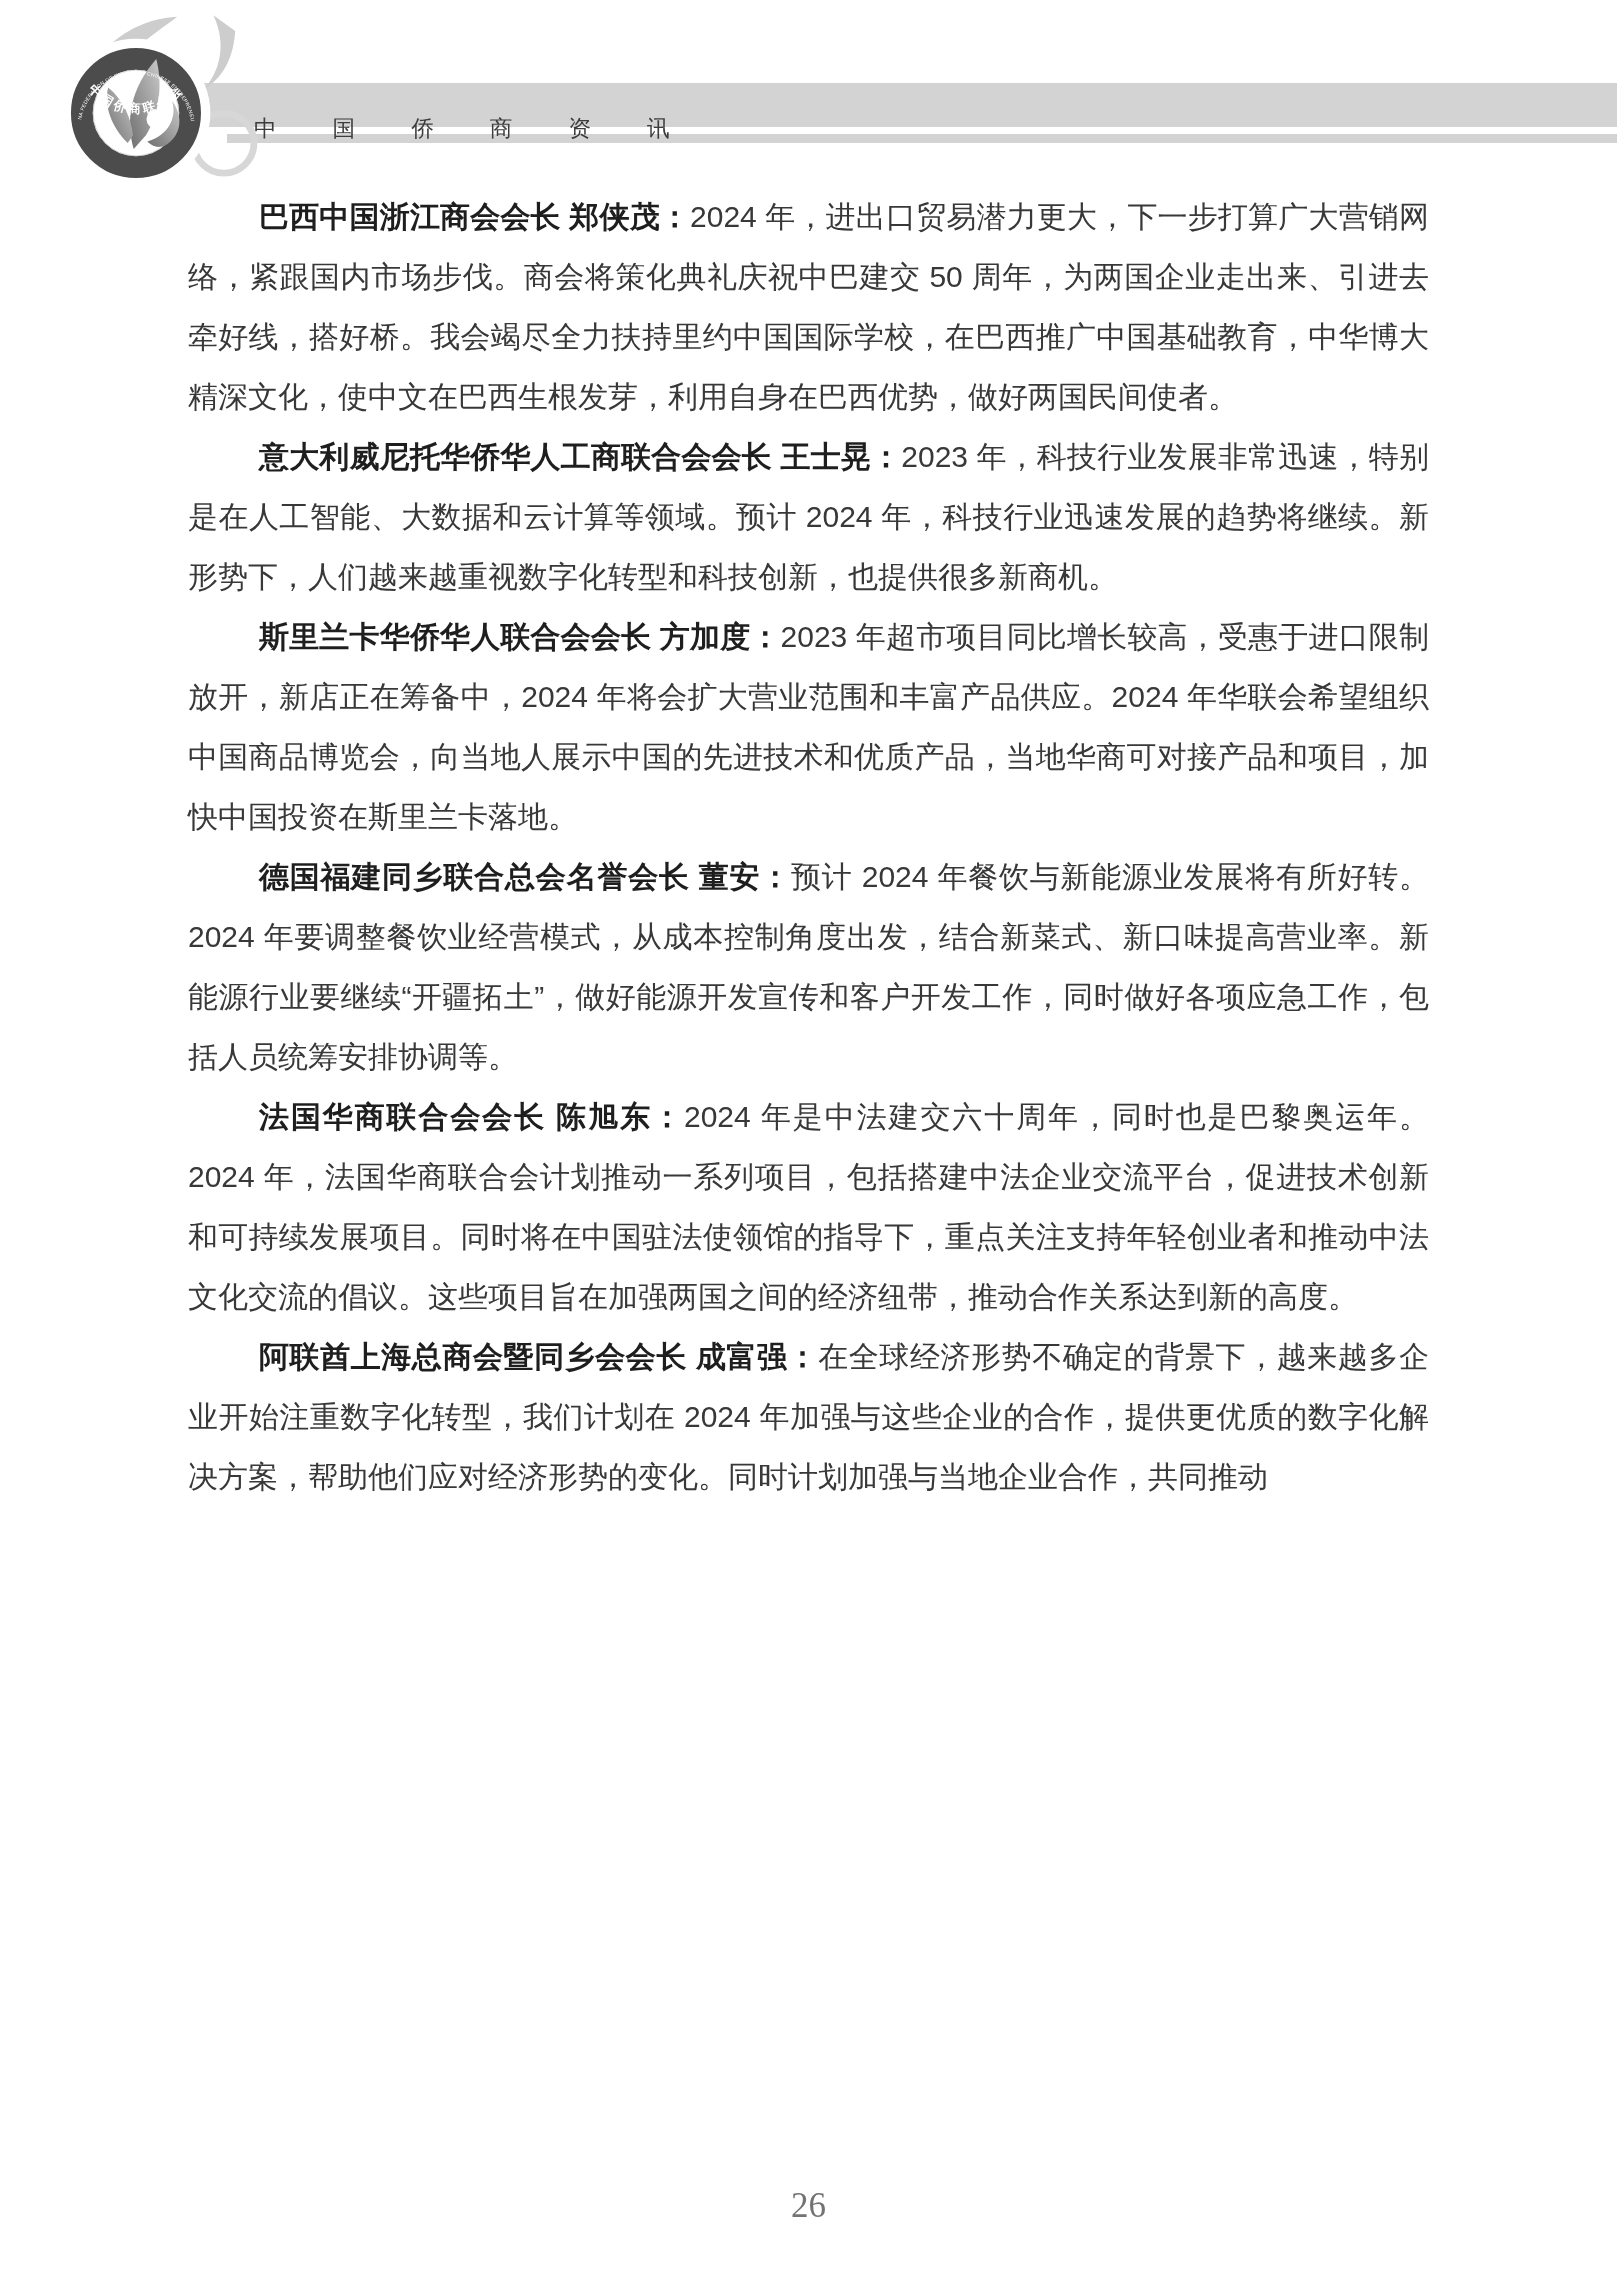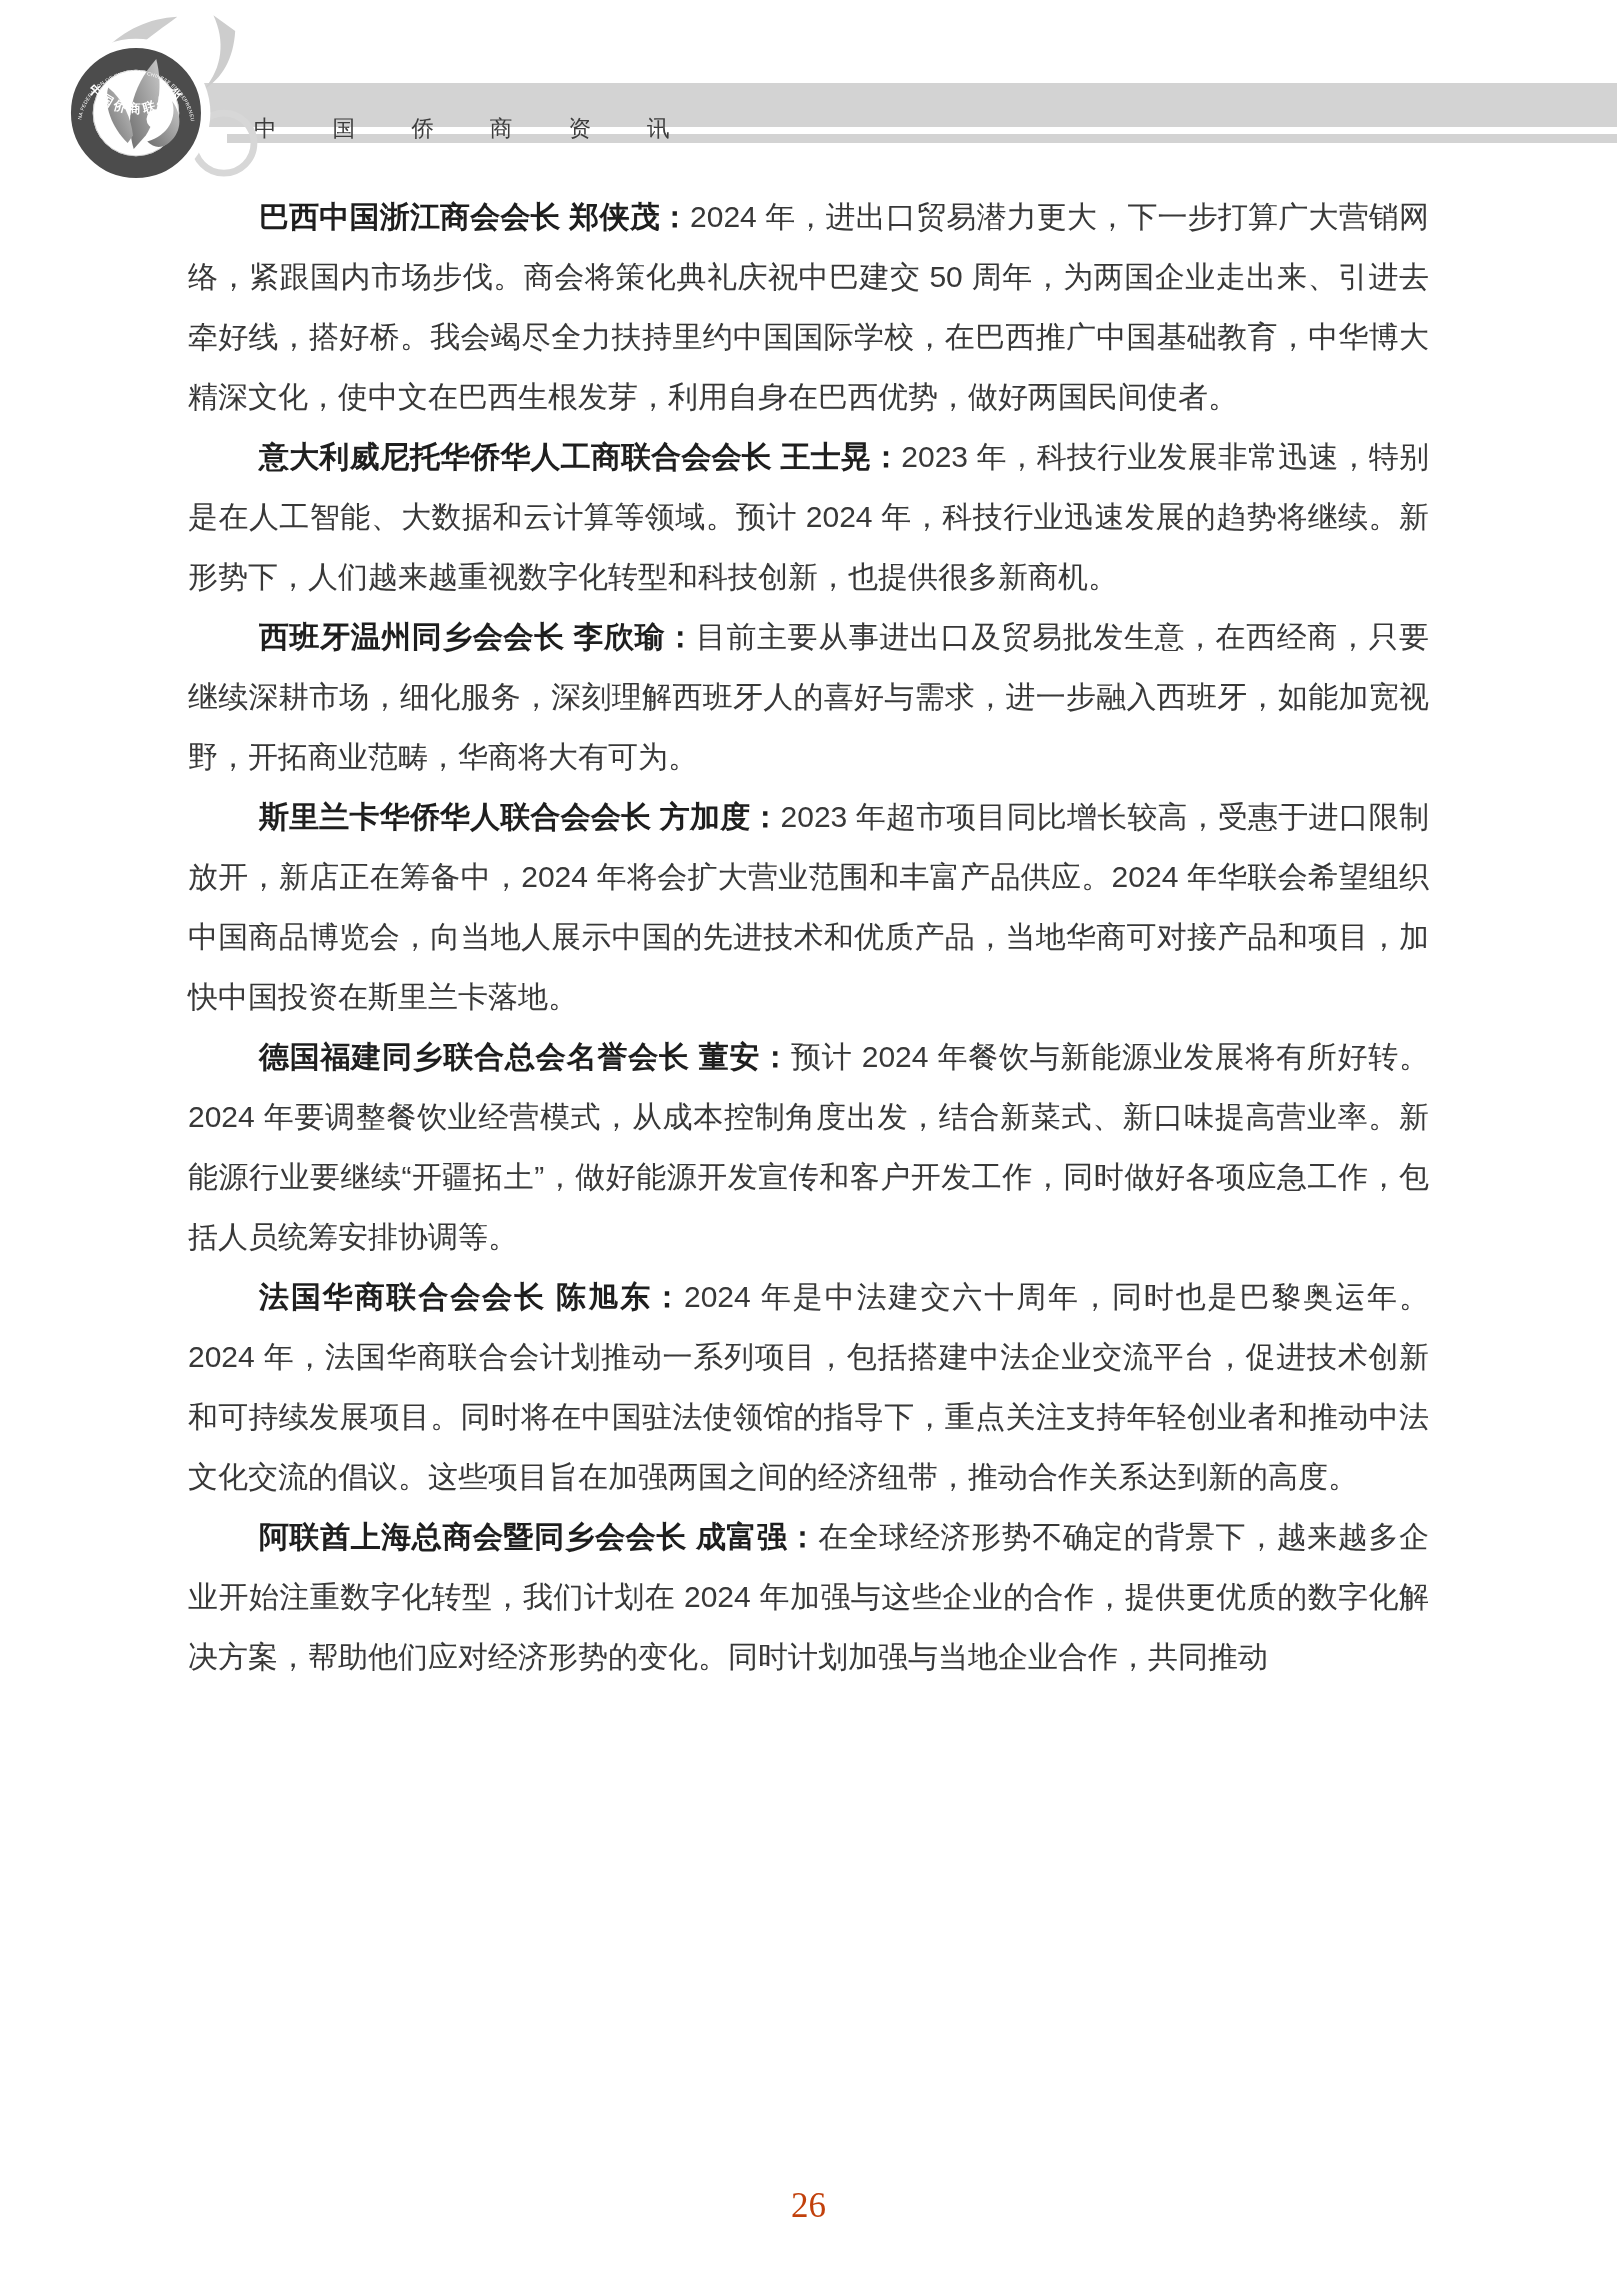--- a/index.html
+++ b/index.html
@@ -28,21 +28,21 @@
     font-size: 30px; line-height: 60px; color: #383838;
     text-align: justify;
   }
   #content p { margin: 0; padding: 0; text-indent: 71px; }
   #content .lead { font-weight: bold; color: #1e1e1e; }
   #content .colon { font-weight: bold; color: #1e1e1e; }
   
   #page-number {
     position: absolute; left: 0; top: 2186px; width: 1617px;
     text-align: center; font-family: "Liberation Serif", serif;
-    font-size: 35px; color: #c2410c;
+    font-size: 35px; color: #737373;
   }
 </style>
 </head>
 <body>
 
 <div class="band" id="band-main"></div>
 <div class="band" id="band-thin"></div>
 
 <div id="masthead-title">中国侨商资讯</div>
 
@@ -79,21 +79,20 @@
     <textPath href="#arcTop" startOffset="50%" text-anchor="middle">中国侨商联合会</textPath>
   </text>
   <text font-size="6.8" fill="#ffffff" letter-spacing="0.4" font-family="Liberation Sans, sans-serif">
     <textPath href="#arcBottom" startOffset="50%" text-anchor="middle">CHINA FEDERATION OF OVERSEAS CHINESE ENTREPRENEURS</textPath>
   </text>
 </svg>
 
 <div id="content">
   <p><span class="lead">巴西中国浙江商会会长 郑侠茂</span><span class="colon">：</span><span>2024 年，进出口贸易潜力更大，下一步打算广大营销网络，紧跟国内市场步伐。商会将策化典礼庆祝中巴建交 50 周年，为两国企业走出来、引进去牵好线，搭好桥。我会竭尽全力扶持里约中国国际学校，在巴西推广中国基础教育，中华博大精深文化，使中文在巴西生根发芽，利用自身在巴西优势，做好两国民间使者。</span></p>
   <p><span class="lead">意大利威尼托华侨华人工商联合会会长 王士晃</span><span class="colon">：</span><span>2023 年，科技行业发展非常迅速，特别是在人工智能、大数据和云计算等领域。预计 2024 年，科技行业迅速发展的趋势将继续。新形势下，人们越来越重视数字化转型和科技创新，也提供很多新商机。</span></p>
-  <p><span class="lead">西班牙温州同乡会会长 李欣瑜</span><span class="colon">：</span><span>目前主要从事进出口及贸易批发生意，在西经商，只要继续深耕市场，细化服务，深刻理解西班牙人的喜好与需求，进一步融入西班牙，如能加宽视野，开拓商业范畴，华商将大有可为。</span></p>
   <p><span class="lead">斯里兰卡华侨华人联合会会长 方加度</span><span class="colon">：</span><span>2023 年超市项目同比增长较高，受惠于进口限制放开，新店正在筹备中，2024 年将会扩大营业范围和丰富产品供应。2024 年华联会希望组织中国商品博览会，向当地人展示中国的先进技术和优质产品，当地华商可对接产品和项目，加快中国投资在斯里兰卡落地。</span></p>
   <p><span class="lead">德国福建同乡联合总会名誉会长 董安</span><span class="colon">：</span><span>预计 2024 年餐饮与新能源业发展将有所好转。2024 年要调整餐饮业经营模式，从成本控制角度出发，结合新菜式、新口味提高营业率。新能源行业要继续“开疆拓土”，做好能源开发宣传和客户开发工作，同时做好各项应急工作，包括人员统筹安排协调等。</span></p>
   <p><span class="lead">法国华商联合会会长 陈旭东</span><span class="colon">：</span><span>2024 年是中法建交六十周年，同时也是巴黎奥运年。2024 年，法国华商联合会计划推动一系列项目，包括搭建中法企业交流平台，促进技术创新和可持续发展项目。同时将在中国驻法使领馆的指导下，重点关注支持年轻创业者和推动中法文化交流的倡议。这些项目旨在加强两国之间的经济纽带，推动合作关系达到新的高度。</span></p>
   <p><span class="lead">阿联酋上海总商会暨同乡会会长 成富强</span><span class="colon">：</span><span>在全球经济形势不确定的背景下，越来越多企业开始注重数字化转型，我们计划在 2024 年加强与这些企业的合作，提供更优质的数字化解决方案，帮助他们应对经济形势的变化。同时计划加强与当地企业合作，共同推动</span></p>
 </div>
 
 <div id="page-number">26</div>
 
 
 </body></html>

